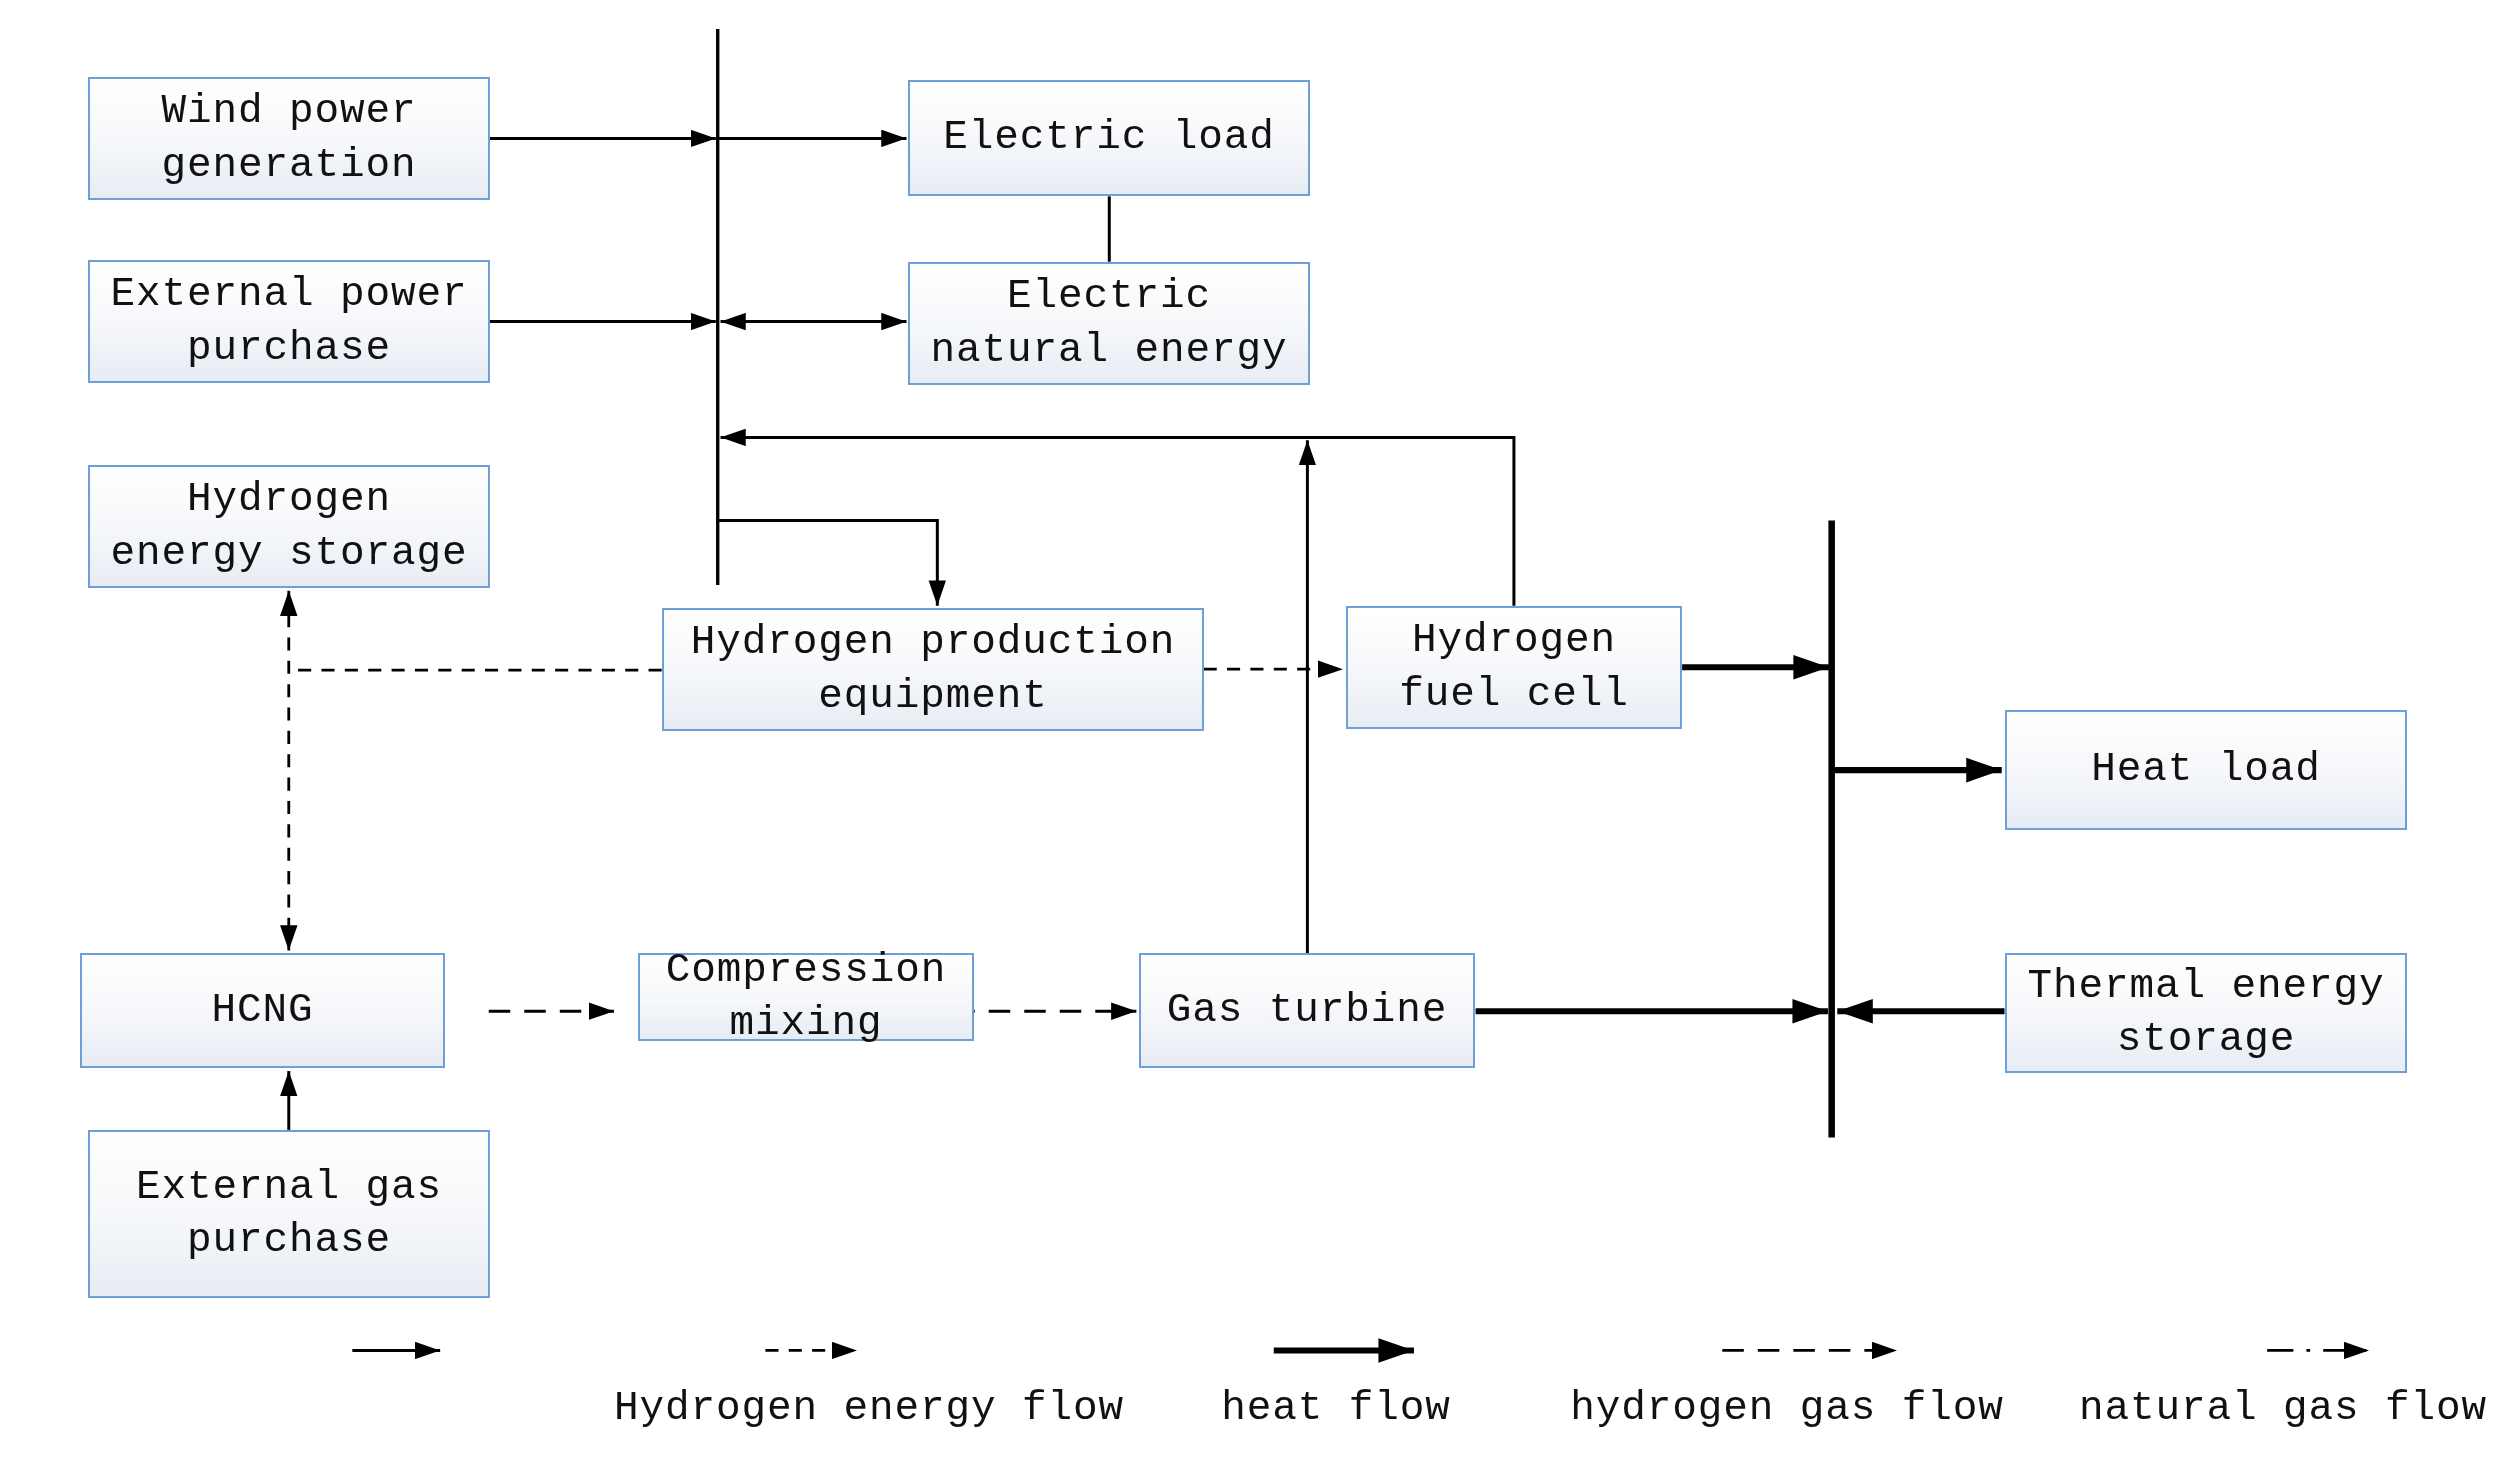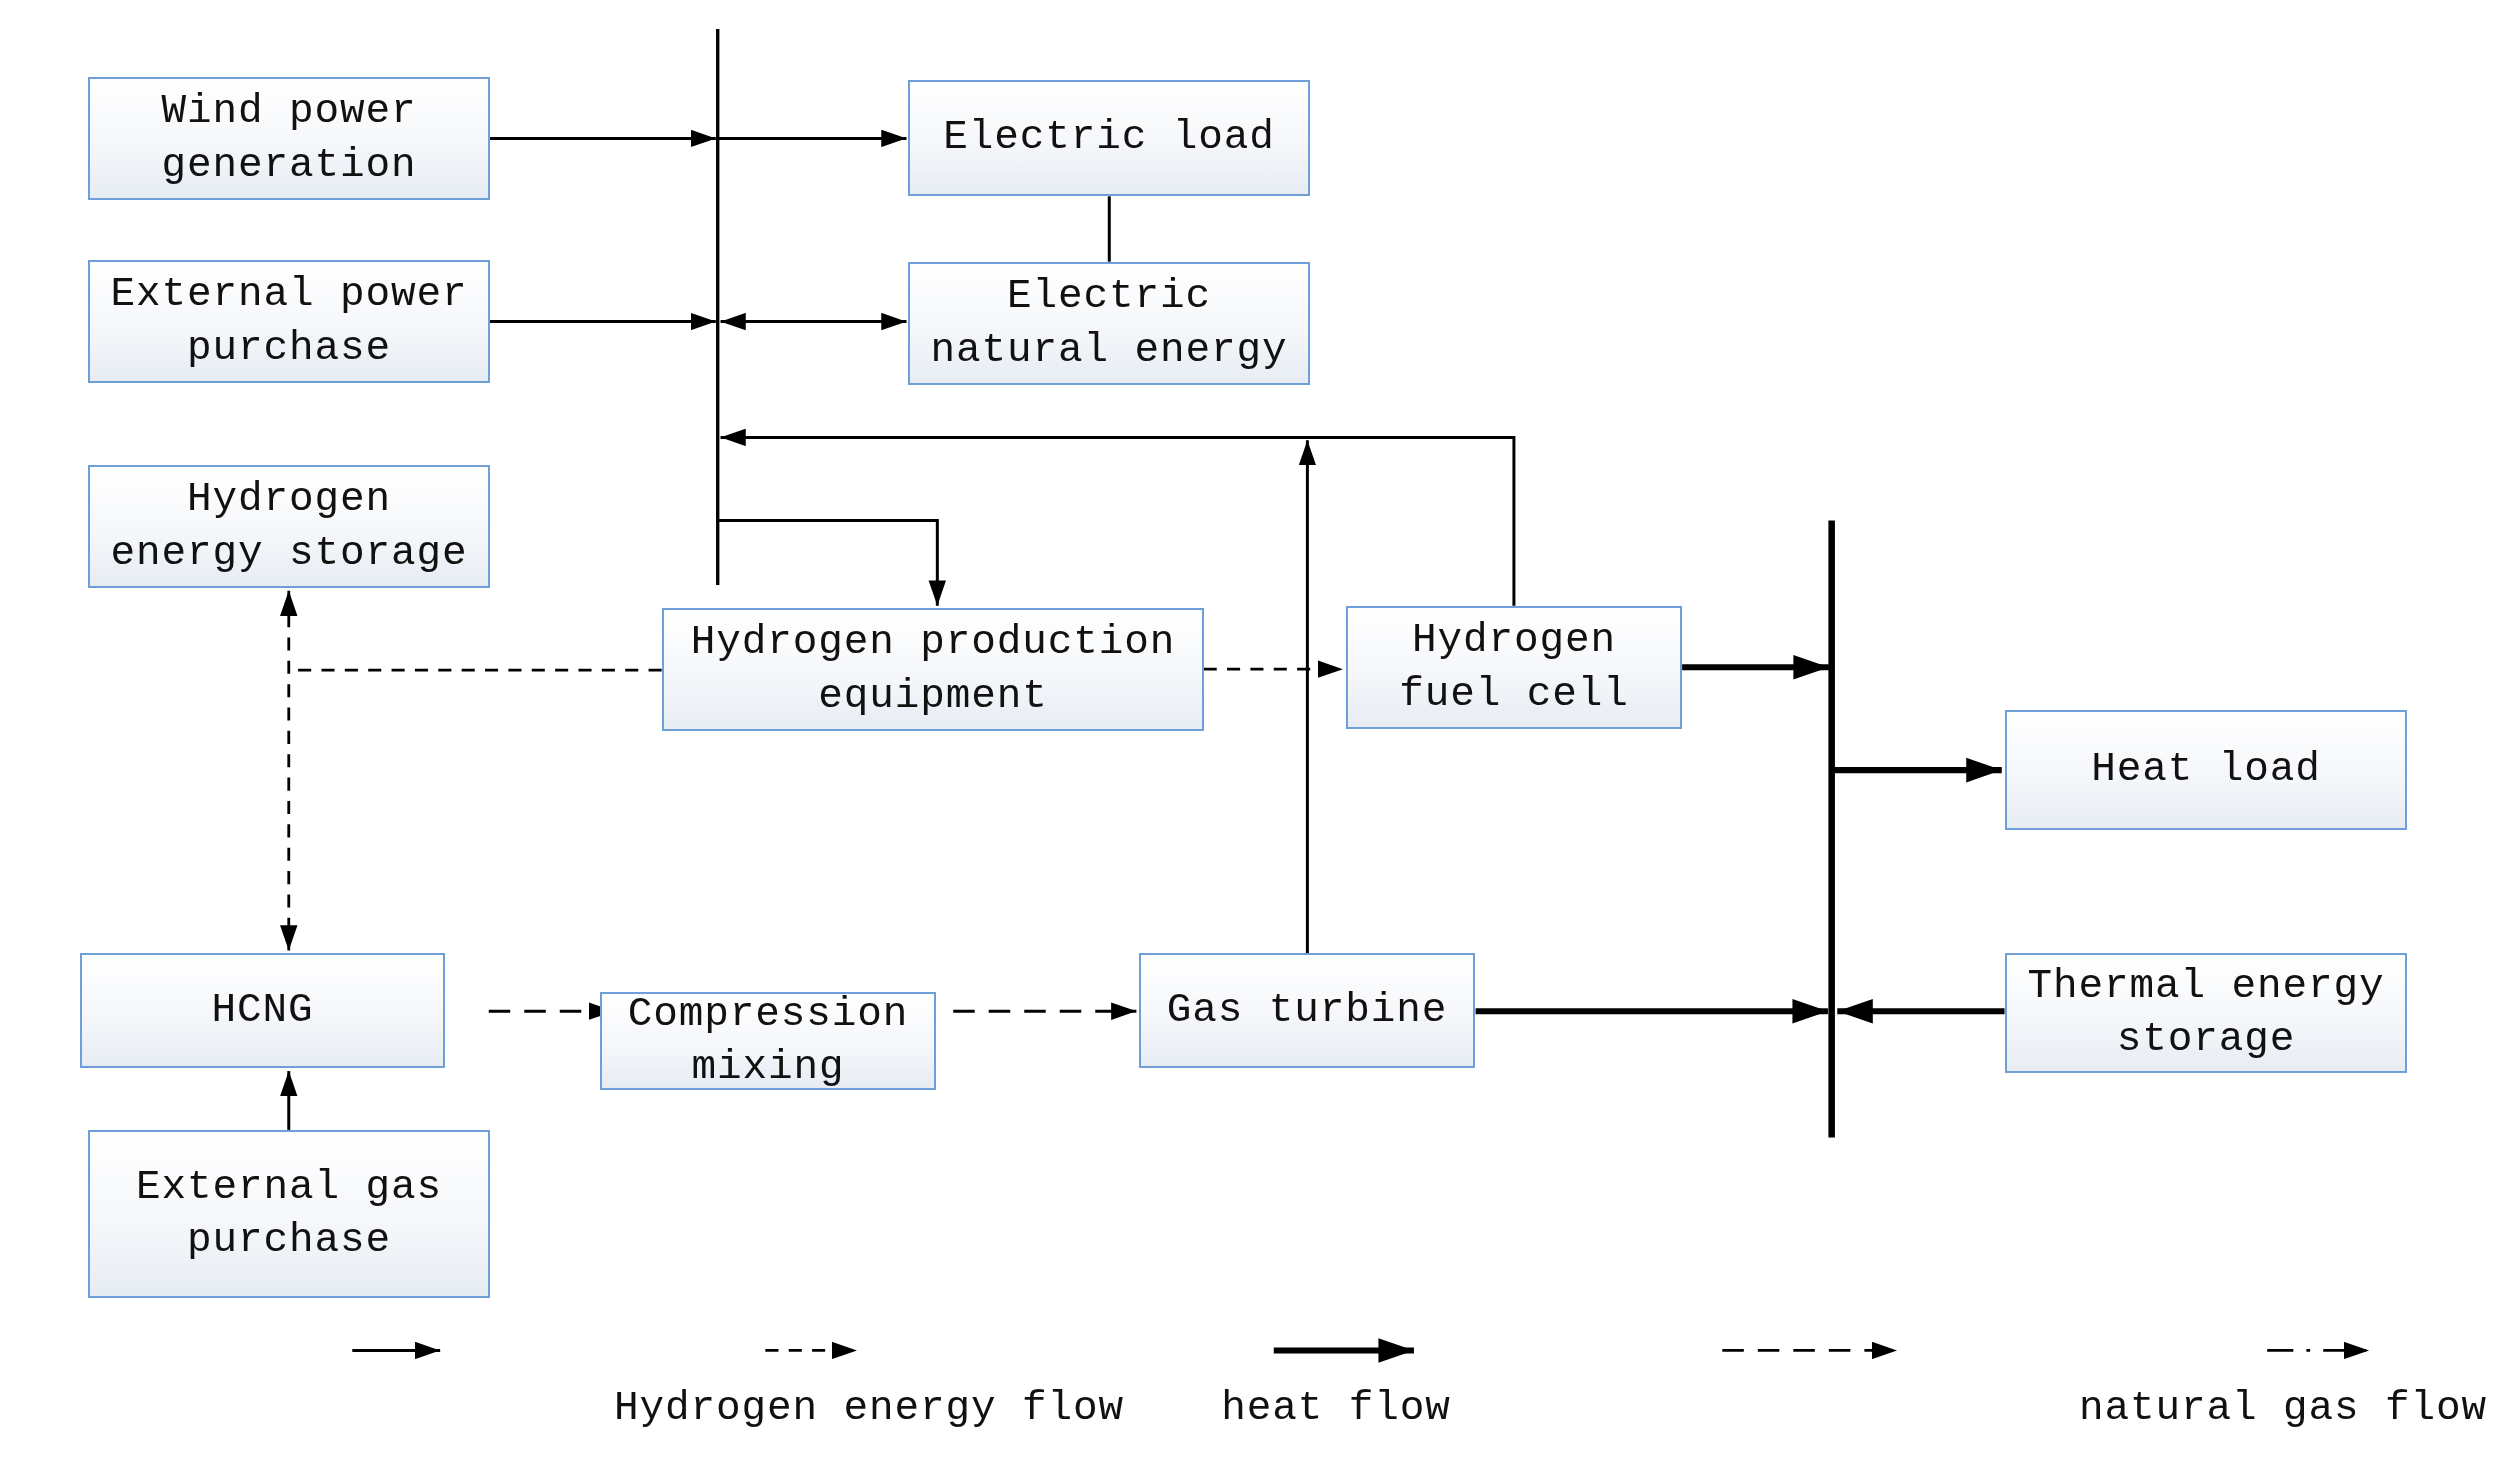--- a/index.html
+++ b/index.html
@@ -99,26 +99,27 @@
 energy storage</div>
   <div class="node" style="left:908px;top:80px;width:402px;height:116px;">Electric load</div>
   <div class="node" style="left:908px;top:262px;width:402px;height:123px;">Electric
 natural energy</div>
   <div class="node" style="left:662px;top:608px;width:542px;height:123px;">Hydrogen production
 equipment</div>
   <div class="node" style="left:1346px;top:606px;width:336px;height:123px;">Hydrogen
 fuel cell</div>
   <div class="node" style="left:2005px;top:710px;width:402px;height:120px;">Heat load</div>
   <div class="node" style="left:80px;top:953px;width:365px;height:115px;">HCNG</div>
-  <div class="node" style="left:600px;top:953px;width:336px;height:98px;margin-top:39px;">Compression
+  <div class="node" style="left:638px;top:953px;width:336px;height:88px;">Compression
 mixing</div>
   <div class="node" style="left:1139px;top:953px;width:336px;height:115px;">Gas turbine</div>
   <div class="node" style="left:2005px;top:953px;width:402px;height:120px;">Thermal energy
 storage</div>
   <div class="node" style="left:88px;top:1130px;width:402px;height:168px;">External gas
 purchase</div>
 
   <div class="legend-label" style="left:869px;top:1385px;">Hydrogen energy flow</div>
   <div class="legend-label" style="left:1336px;top:1385px;">heat flow</div>
+  <div class="legend-label" style="left:1787px;top:1385px;">hydrogen gas flow</div>
   <div class="legend-label" style="left:2283px;top:1385px;">natural gas flow</div>
 
 </div>
 
 
 </body></html>

